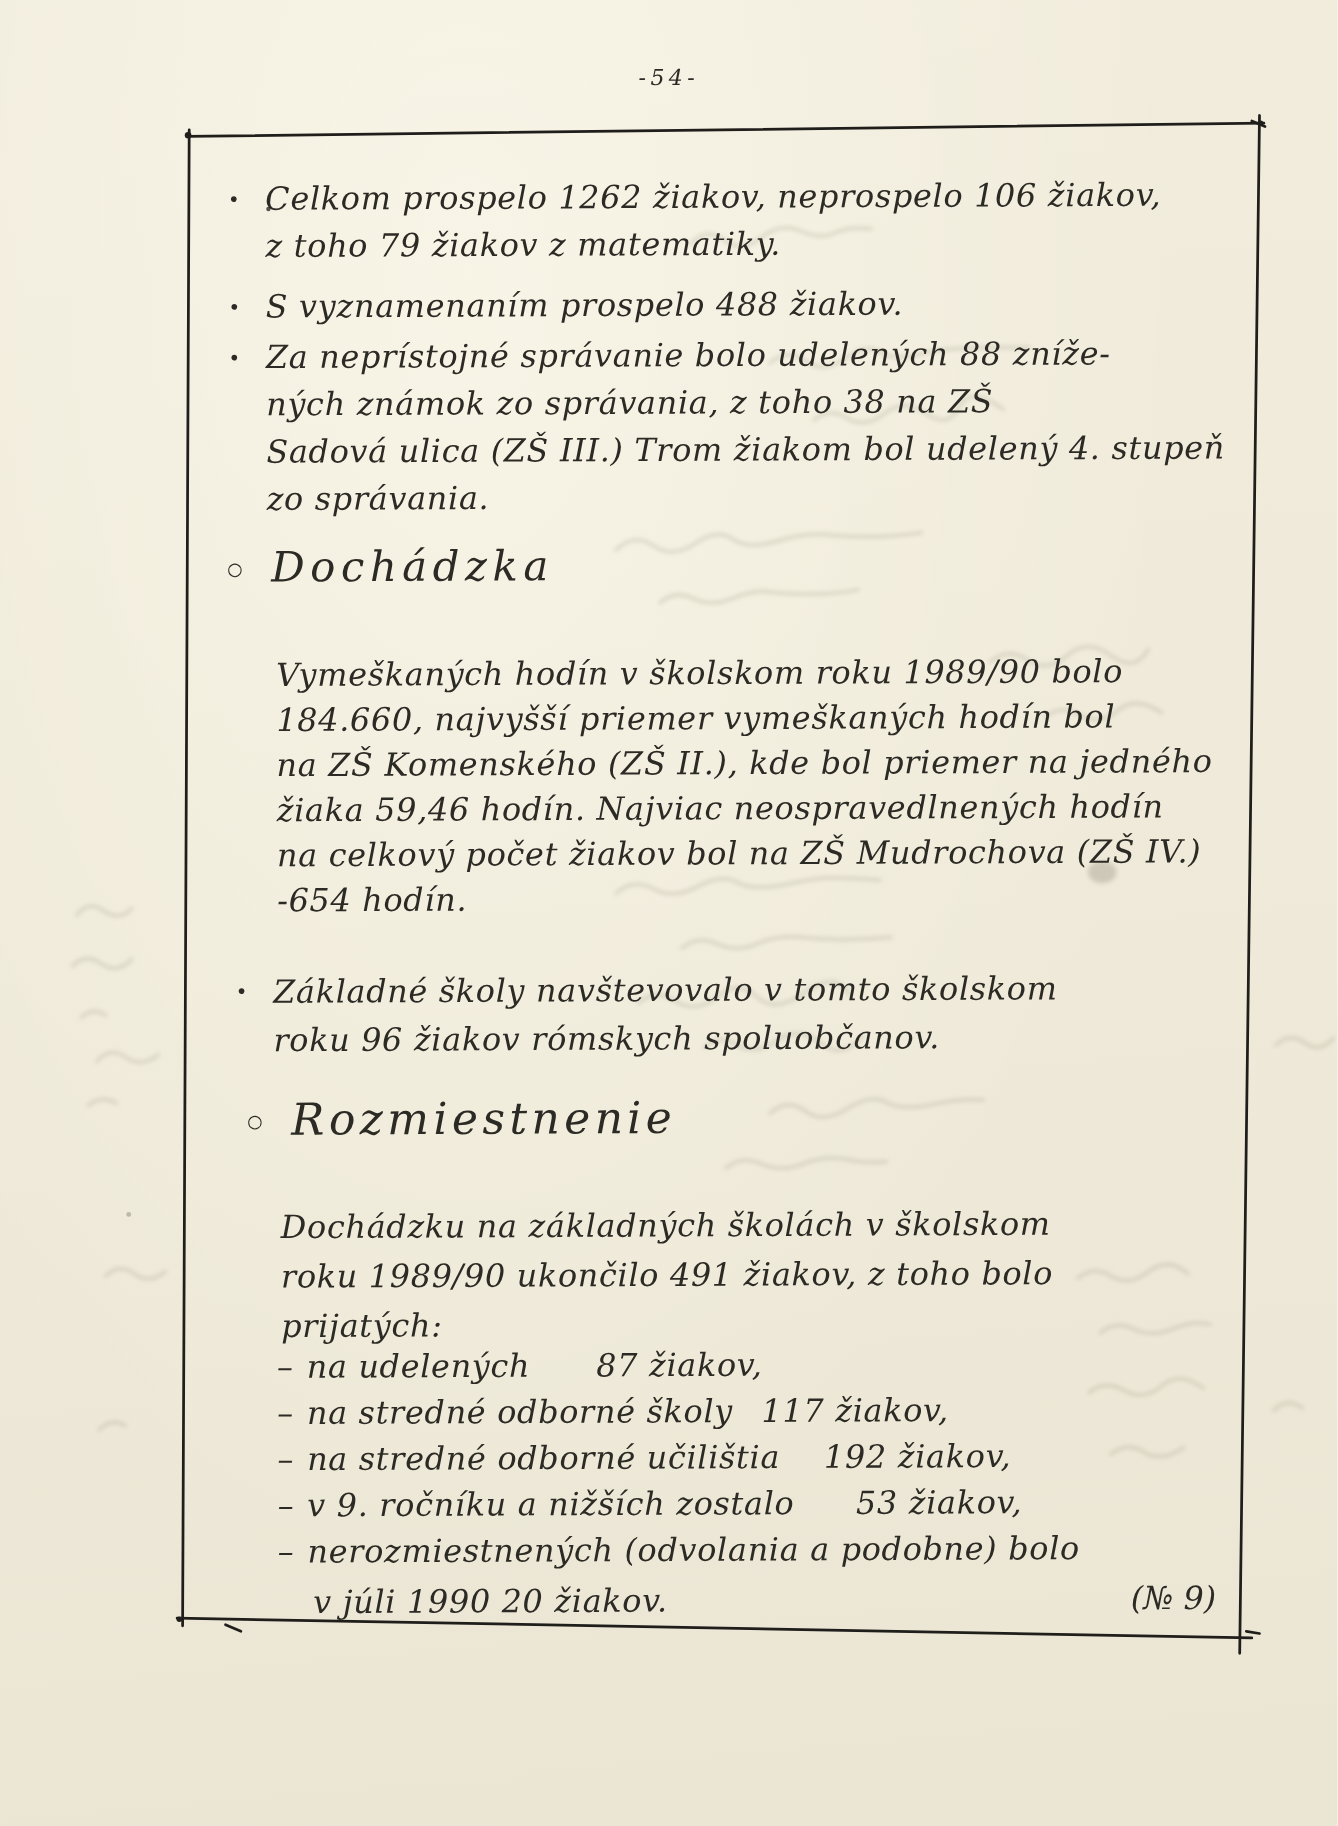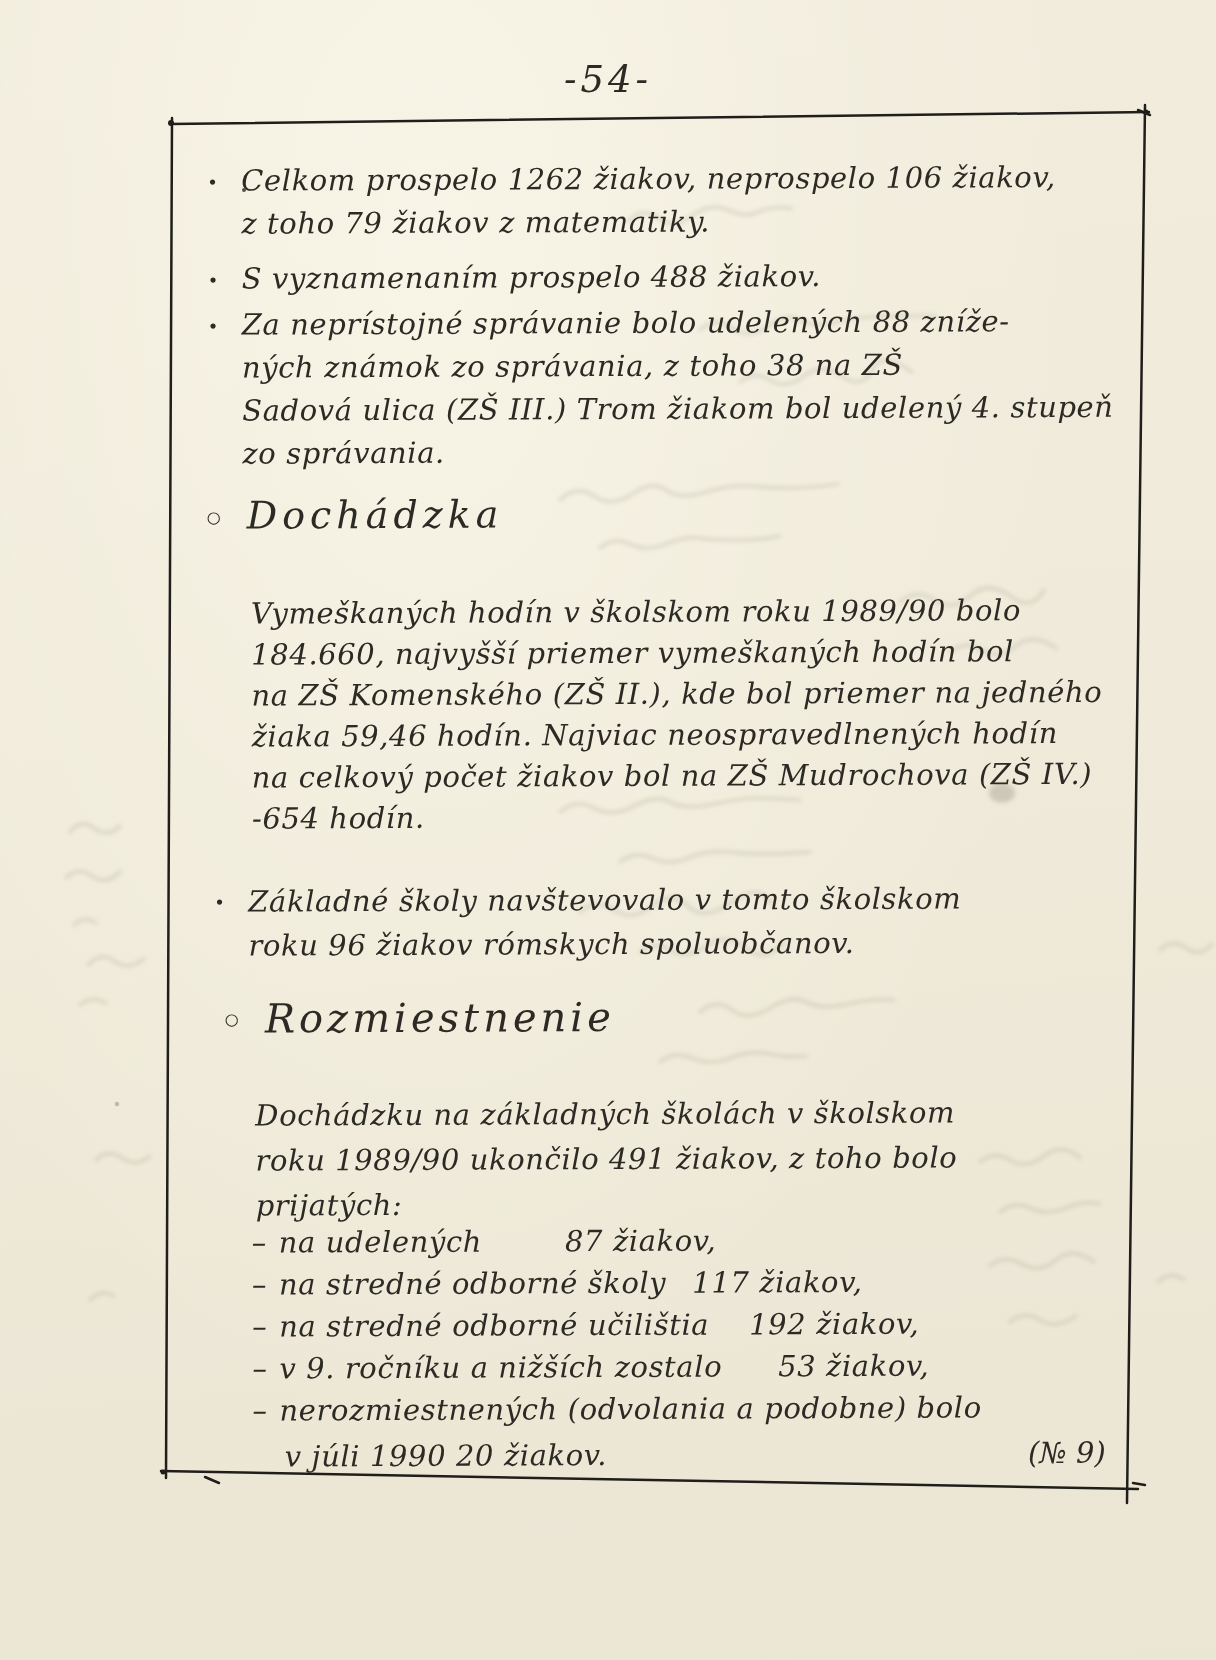--- a/index.html
+++ b/index.html
@@ -39,27 +39,27 @@
     position: absolute; left: -40px; top: 16px;
     font-size: 16px; color: #2c2a24; font-style: normal;
   }
   .heading1 { font-size: 38px; letter-spacing: 5px; line-height: 48px; }
   .heading2 { font-size: 40px; letter-spacing: 4px; line-height: 50px; }
 
   .page-number {
     position: absolute; top: 58px; left: 0; right: 0;
     text-align: center;
     font-style: italic; color: #2c2a24;
-    font-size: 37px; letter-spacing: 4px;
+    font-size: 20px; letter-spacing: 4px;
     z-index: 3;
   }
 
   .p-row { display: flex; align-items: baseline; height: 42px; }
   .p-dash { width: 27px; flex: none; }
-  .p-row:nth-of-type(1) .count { margin-left: 83px; }
+  .p-row:nth-of-type(1) .count { margin-left: 60px; }
   .p-row:nth-of-type(2) .count { margin-left: 26px; font-style: italic; }
   .p-row:nth-of-type(3) .count { margin-left: 40px; }
   .p-row:nth-of-type(4) .count { margin-left: 56px; font-style: italic; }
   .p-line2 { margin-left: 32px; height: 42px; line-height: 42px; }
 
   .note-ref {
     position: absolute; top: 1436px; left: 1028px;
     font-style: italic; color: #2c2a24; font-size: 29px;
     z-index: 3;
   }

